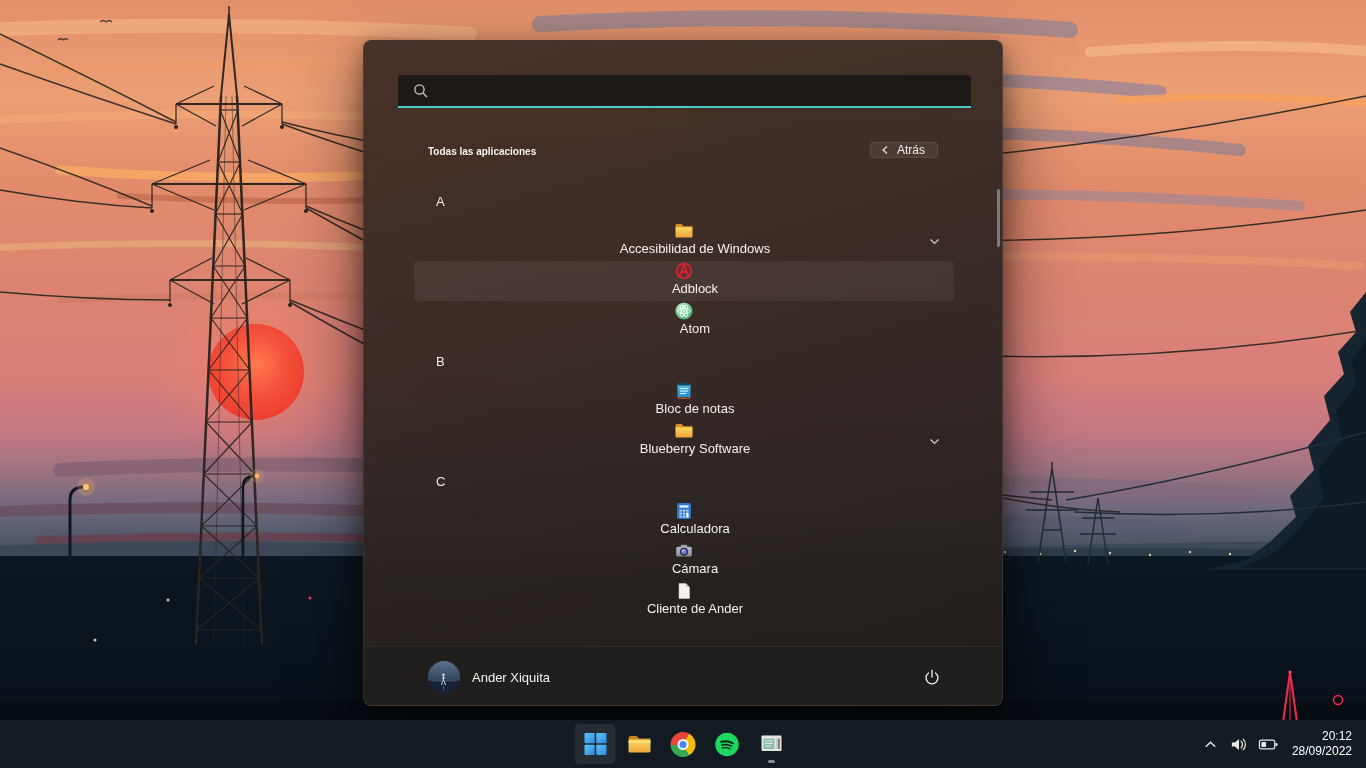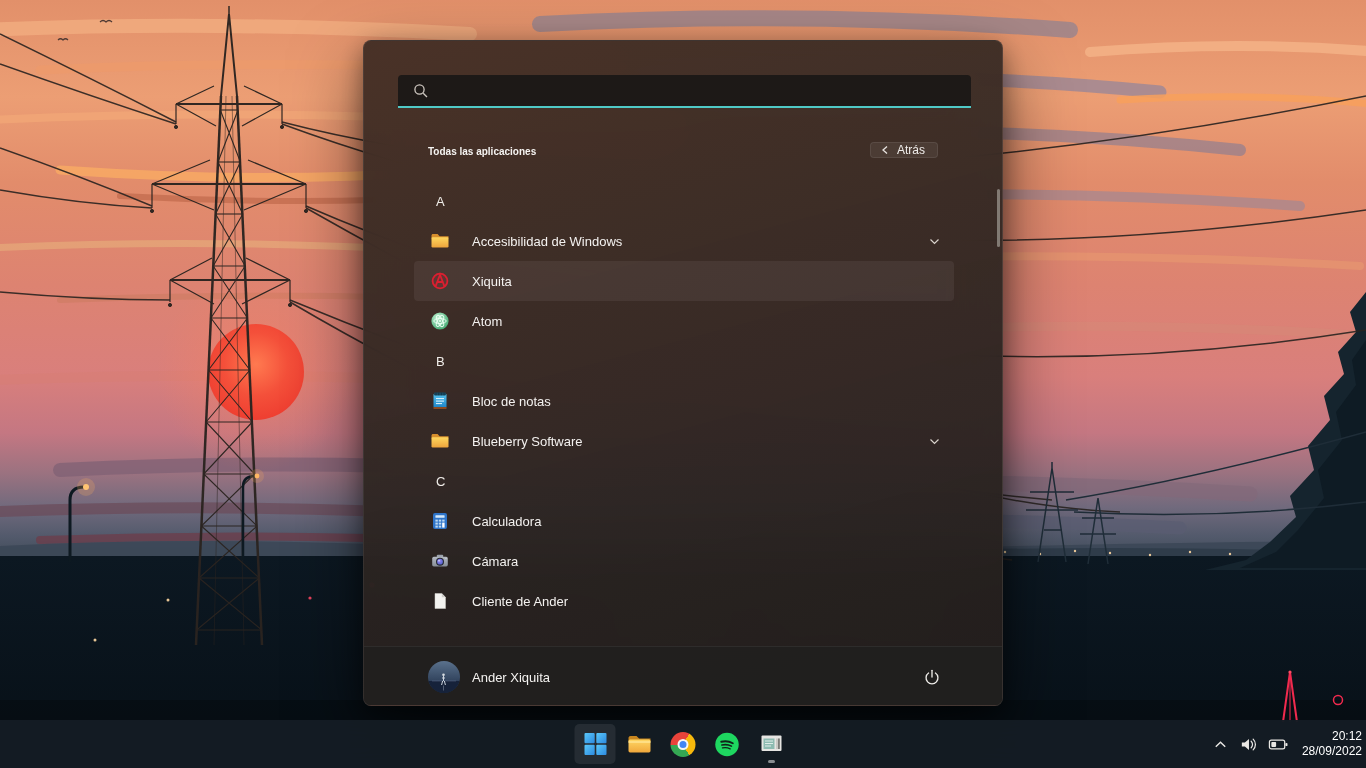--- a/index.html
+++ b/index.html
@@ -38,21 +38,21 @@
     position:absolute; right:64px; top:2px; height:16px; padding:0 12px 0 9px;
     display:flex; align-items:center; gap:7px;
     background:rgba(255,255,255,.065); border:1px solid rgba(255,255,255,.08);
     border-radius:4px; color:#efecea; font-size:12px; cursor:pointer; font-family:inherit;
   }
 
   .apps-list { position:absolute; left:50px; top:140px; width:540px; height:466px; overflow:hidden; }
   .letter-row { height:40px; display:flex; align-items:center; padding-left:22px;
     color:#f0ede9; font-size:13px; }
   .app-row { height:40px; display:flex; align-items:center; padding:0 16px; border-radius:4px;
-    position:relative; cursor:default; }
+    position:relative; cursor:default;flex-direction:column; }
   .app-row.hl { background:rgba(255,255,255,.06); }
   .app-row .app-ic { width:20px; height:20px; flex:0 0 auto; display:flex; }
   .app-row .lbl { margin-left:22px; color:#f4f2f0; font-size:13px; white-space:nowrap; }
   .app-row .chev { position:absolute; right:13px; top:14px; display:flex; }
 
   .v-scroll { position:absolute; left:633px; top:148px; width:3px; height:58px;
     background:#9a948e; border-radius:2px; opacity:.75; }
 
   .user-bar { position:absolute; left:0; top:605px; width:100%; height:61px;
     background:rgba(33,31,30,.92); border-top:1px solid rgba(255,255,255,.06); }
@@ -74,21 +74,21 @@
   .run-dot { position:absolute; bottom:1px; left:50%; transform:translateX(-50%);
     width:7px; height:3px; border-radius:2px; background:rgba(255,255,255,.5); }
 
   .chrome-outer { width:25px; height:25px; border-radius:50%;
     background:conic-gradient(from -90deg,#e9433a 0 120deg,#f7b90c 0 240deg,#34a853 0 360deg);
     display:flex; align-items:center; justify-content:center; }
   .chrome-inner { width:11px; height:11px; border-radius:50%; background:#4285f4;
     border:2.5px solid #f5f5f5; }
 
   .tray { position:absolute; right:0; top:0; height:48px; display:flex; align-items:center;
-    padding-right:4px; }
+    padding-right:14px; }
   .tray-btn { height:40px; border:none; background:transparent; border-radius:4px;
     display:flex; align-items:center; justify-content:center; padding:0 5px; cursor:pointer; }
   .clock { text-align:right; color:#fff; font-size:12px; line-height:15px; padding-left:8px;
     cursor:default; }
 </style>
 </head>
 <body>
 
 <div class="desktop">
 
@@ -317,21 +317,21 @@
         </span>
       </div>
 
       <div class="app-row hl">
         <span class="app-ic">
           <svg width="20" height="20" viewBox="0 0 20 20">
               <circle cx="10" cy="10" r="7.4" stroke="#dc1f30" stroke-width="1.8" fill="rgba(220,31,48,.14)"></circle>
               <path d="M5.6 15.2 L10 3.8 L14.4 15.2 M7.2 11 H12.8" stroke="#dc1f30" stroke-width="1.8" fill="none"></path>
             </svg>
         </span>
-        <span class="lbl">Xiquita</span>
+        <span class="lbl">Adblock</span>
       </div>
 
       <div class="app-row">
         <span class="app-ic">
           <svg width="20" height="20" viewBox="0 0 20 20">
               <defs>
                 <radialGradient id="atG" cx=".35" cy=".3" r=".9">
                   <stop offset="0" stop-color="#bdf0d0"></stop>
                   <stop offset="1" stop-color="#2f9e62"></stop>
                 </radialGradient>

